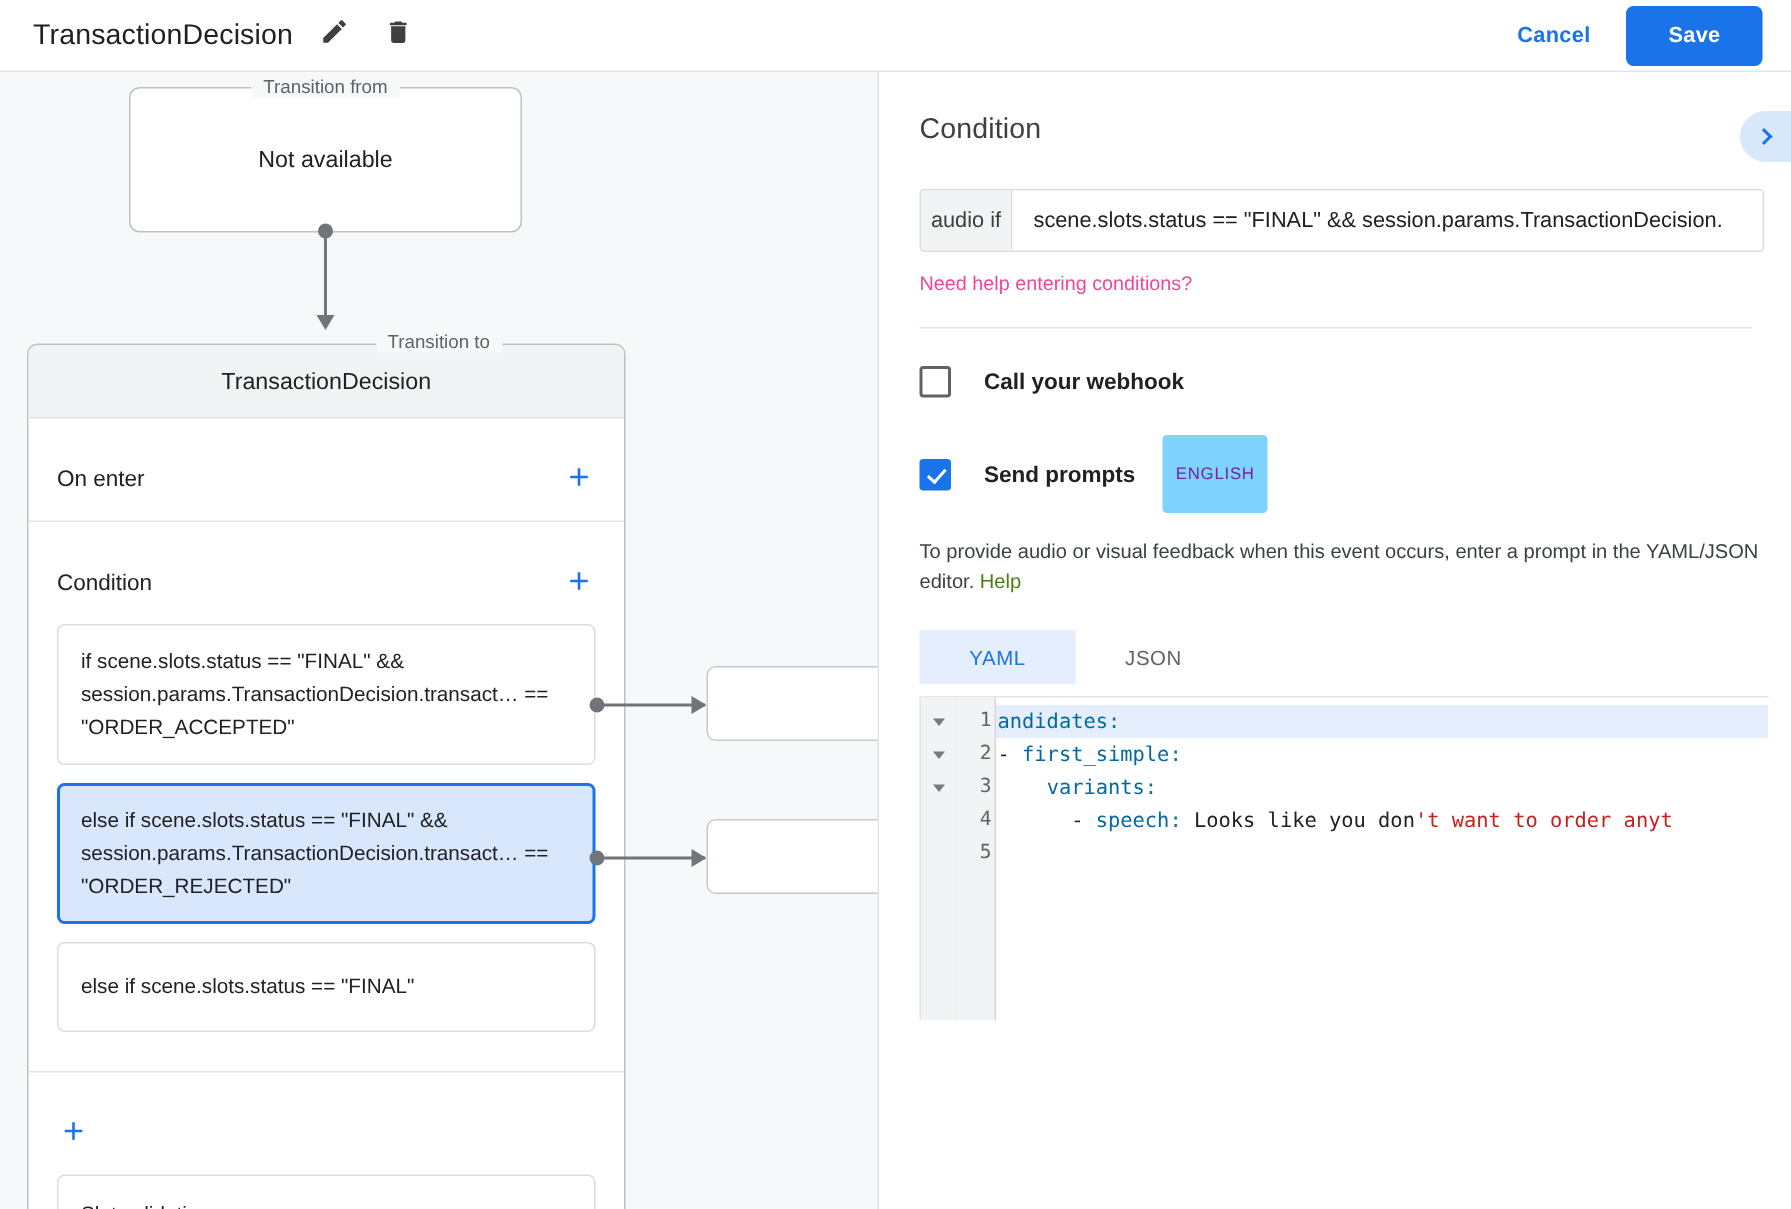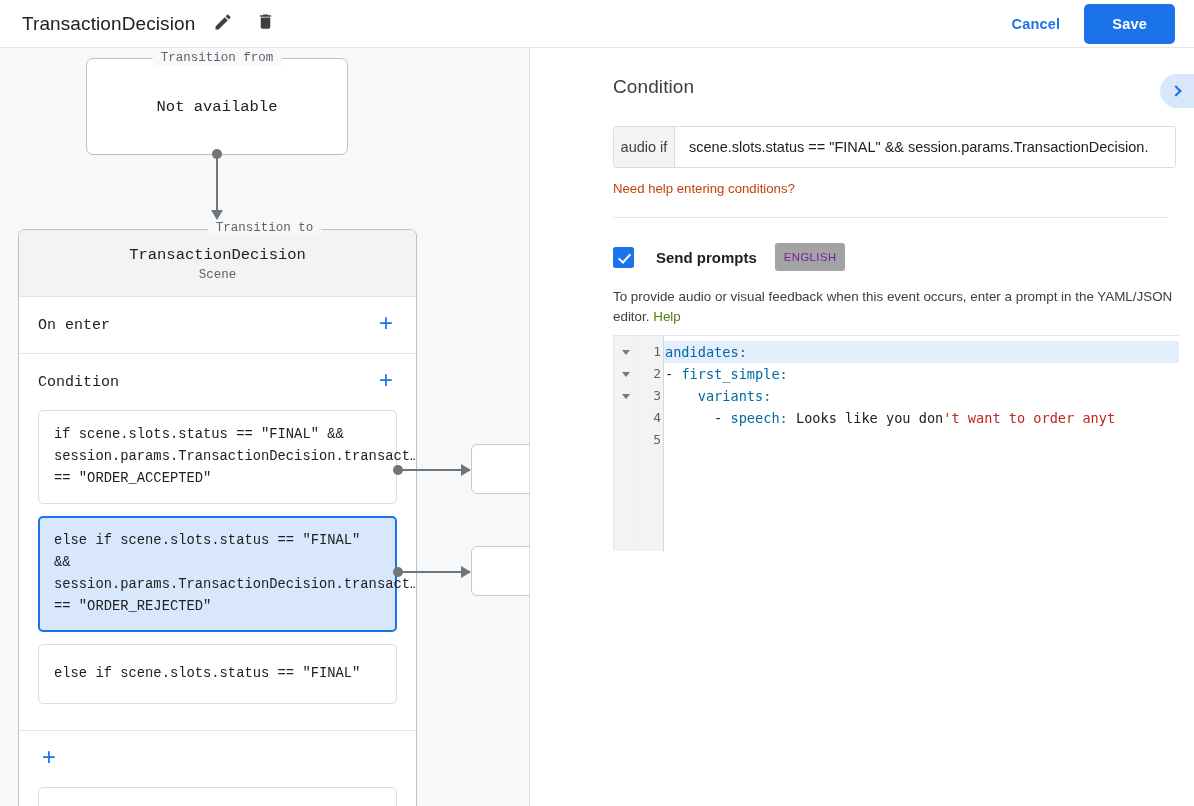--- a/index.html
+++ b/index.html
@@ -62,25 +62,24 @@
 
   
   .body-area {
     position: absolute; top: 48px; left: 0;
     width: 1194px; height: 758px;
   }
 
   
   .canvas {
     position: absolute; top: 0; left: 0;
-    width: 530px; height: 758px;
+    width: 586px; height: 758px;
     background: #f6f8f9;
     border-right: 1px solid #dcdfe3;
     overflow: hidden;
-    font-family: Liberation Mono, monospace;
   }
 
   
   .node {
     position: absolute;
     border: 1px solid #bdc1c6;
     border-radius: 7px;
     background: #ffffff;
   }
   .node-legend {
@@ -158,20 +157,21 @@
     padding: 16px 0 14px;
     text-align: center;
     border-bottom: 1px solid #e0e2e5;
   }
   .scene-head .scene-name { font-size: 15.5px; color: #202124; }
   .scene-head .scene-type { font-size: 12.5px; color: #5f6368; margin-top: 4px; }
 
   .section {
     border-bottom: 1px solid #e3e5e8;
     padding: 0 19px 14px;
+    margin-top: 12px;
   }
   .section:last-child { border-bottom: none; }
   .section-head {
     display: flex; align-items: center;
     height: 56px;
   }
   .section-title {
     flex: 1;
     font-size: 15px;
     color: #202124;
@@ -281,21 +281,21 @@
     padding: 0 14px;
     font-size: 14.5px;
     color: #202124;
     font-family: "Liberation Sans", sans-serif;
     background: #ffffff;
   }
   .help-link {
     display: inline-block;
     margin-top: 13px;
     font-size: 13.2px;
-    color: #c2410c;
+    color: #ec4899;
     text-decoration: none;
     cursor: pointer;
   }
   .rp-divider {
     margin-top: 20px;
     border-top: 1px solid #e3e5e8;
   }
 
   .rp-subtitle {
     font-size: 19px;
@@ -331,25 +331,25 @@
     transform: rotate(42deg);
   }
   .chk-label {
     margin-left: 22px;
     font-size: 15px;
     font-weight: bold;
     color: #202124;
   }
   .lang-badge {
     margin-left: 18px;
-    background: #a3a3a3;
+    background: #7dd3fc;
     color: #7b1fa2;
     font-size: 11.2px;
     letter-spacing: .5px;
-    padding: 8px 9px;
+    padding: 20px 9px;
     border-radius: 3px;
   }
   .hint-text {
     margin-top: 16px;
     font-size: 13.4px;
     line-height: 20px;
     color: #3c4043;
     width: 560px;
   }
   .hint-text a { color: #4d7c0f; text-decoration: none; cursor: pointer; }
@@ -476,21 +476,20 @@
 
     <div class="conn-dot" style="left:212px; top:101px;"></div>
     <div class="conn-line-v" style="left:216.2px; top:106px; height:62px;"></div>
     <div class="conn-arrow-down" style="left:211px; top:162px;"></div>
 
     <div class="scene-card-legend">Transition to</div>
     <div class="scene-card">
 
       <div class="scene-head">
         <div class="scene-name">TransactionDecision</div>
-        <div class="scene-type">Scene</div>
       </div>
 
       <div class="section no-pad-bottom">
         <div class="section-head">
           <div class="section-title">On enter</div>
           <div class="plus-btn">+</div>
         </div>
       </div>
 
       <div class="section">
@@ -538,32 +537,40 @@
         <input class="cond-input" type="text" value="scene.slots.status == &quot;FINAL&quot; &amp;&amp; session.params.TransactionDecision." style="">
       </div>
 
       <a class="help-link">Need help entering conditions?</a>
 
       <div class="rp-divider"></div>
     </div>
 
     <div class="rp-section">
 
+      <div class="chk-row">
+        <div class="chk"></div>
+        <div class="chk-label">Call your webhook</div>
+      </div>
 
       <div class="chk-row">
         <div class="chk checked"></div>
         <div class="chk-label">Send prompts</div>
         <div class="lang-badge">ENGLISH</div>
       </div>
 
       <div class="hint-text">
         <span>To provide audio or visual feedback when this event occurs, enter a prompt in the YAML/JSON editor.</span>
         <a>Help</a>
       </div>
 
+      <div class="tabs">
+        <div class="tab active">YAML</div>
+        <div class="tab">JSON</div>
+      </div>
 
       <div class="editor">
         <div class="fold-gutter" id="fold-gutter">
             <div class="fold-arrow">
               <i></i>
             </div>
             <div class="fold-arrow">
               <i></i>
             </div>
             <div class="fold-arrow">

